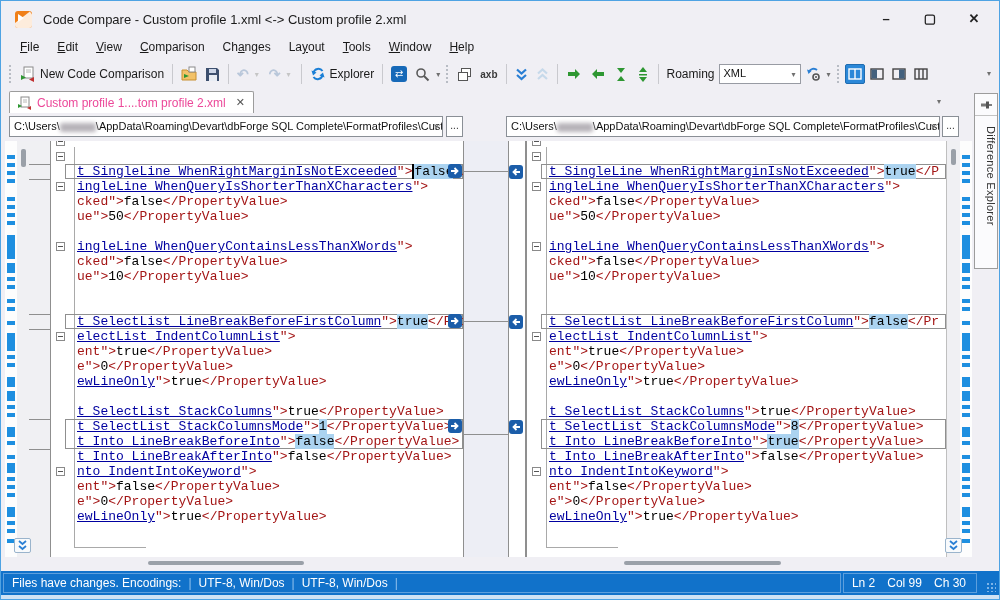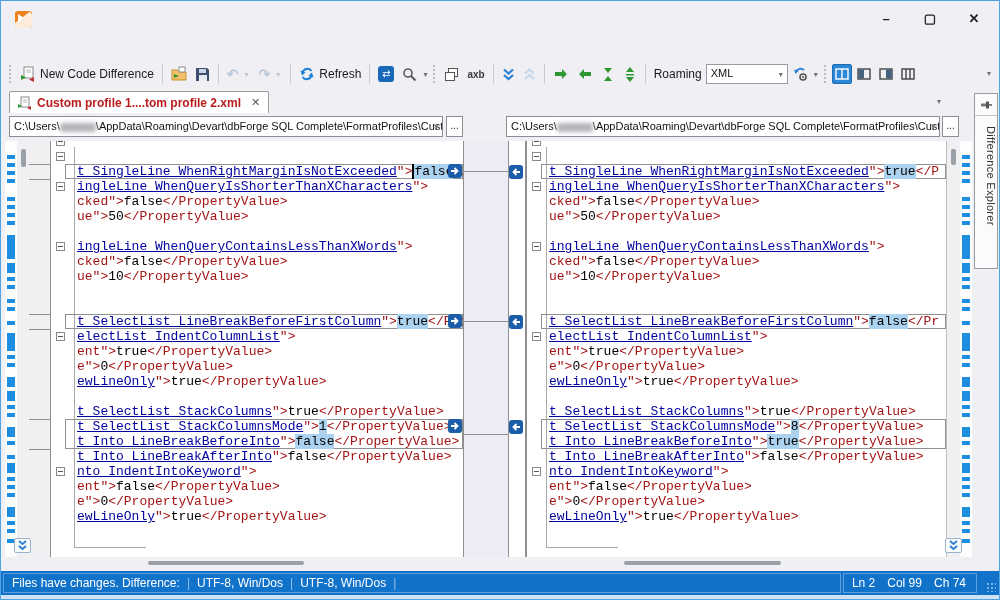--- a/index.html
+++ b/index.html
@@ -31,21 +31,21 @@
   .combo .cc { position:absolute; right:4px; top:5px; font-size:8px; color:#707070; }
   .lblue-sq { width:16px; height:16px; background:#1769b8; border-radius:3px; color:#fff; font-size:10px; line-height:16px; text-align:center; }
   .axb { font-size:10px; font-weight:bold; color:#3a3a3a; letter-spacing:0; }
   .layoutbtn { width:20px; height:20px; display:flex; align-items:center; justify-content:center; border:1px solid transparent; border-radius:2px; margin:0 1px; }
   .layoutbtn.sel { background:#2b88d8; border-color:#1f6cb0; }
   .tb-overflow { position:absolute; right:6px; top:10px; }
 
   
   .tabrow { position:absolute; top:88px; left:0; right:0; height:24px; }
   .tab { position:absolute; left:8px; top:2px; height:22px; background:#fff; border:1px solid #9c9c9c; border-bottom:none; border-radius:2px 2px 0 0; display:flex; align-items:center; padding:0 8px; gap:6px; }
-  .tab .tl { font-size:12px; font-weight:bold; color:#b91c1c; }
+  .tab .tl { font-size:12px; font-weight:normal; color:#ec4899; }
   .tab .tc { font-size:11px; color:#555; padding-left:4px; }
   .tabrow-caret { position:absolute; right:56px; top:8px; }
 
   
   .pathrow { position:absolute; top:112px; left:0; right:0; height:28px; }
   .pathfield { position:absolute; top:3px; height:21px; background:#fff; border:1px solid #8a8f96; font-size:11px; color:#111; padding:3px 16px 3px 4px; white-space:nowrap; overflow:hidden; }
   .pathfield .pc { position:absolute; right:3px; top:5px; font-size:8px; color:#6a6a6a; }
   .redacted { display:inline-block; width:36px; height:9px; background:#b6b2b8; border-radius:2px; filter:blur(2px); vertical-align:middle; }
   .browse { position:absolute; top:3px; width:17px; height:21px; background:#fff; border:1px solid #8a8f96; font-size:10px; color:#333; text-align:center; line-height:18px; }
 
@@ -106,39 +106,41 @@
                  background-image:radial-gradient(#7db4e8 1px, transparent 1.2px); background-size:4px 4px; }
   .botband { position:absolute; left:0; right:0; top:594px; height:5px; background:#cfe2f4; }
 </style>
 </head>
 <body>
 
 <div class="win">
 
   <div class="titlebar">
     <div class="appicon"></div>
+    <div class="title">Code Compare - Custom profile 1.xml &lt;-&gt; Custom profile 2.xml</div>
     <div class="winbtns">
       <span class="winbtn">–</span>
       <span class="winbtn">▢</span>
       <span class="winbtn">✕</span>
     </div>
   </div>
 
+  <div class="menubar"><span class="mi"><u>F</u>ile</span><span class="mi"><u>E</u>dit</span><span class="mi"><u>V</u>iew</span><span class="mi"><u>C</u>omparison</span><span class="mi">Ch<u>a</u>nges</span><span class="mi">La<u>y</u>out</span><span class="mi"><u>T</u>ools</span><span class="mi"><u>W</u>indow</span><span class="mi"><u>H</u>elp</span></div>
 
   <div class="toolbar">
     <span class="grip"></span>
     <span class="tbtn">
       <svg width="16" height="16">
           <rect x="4" y="1" width="9" height="11" fill="#fff" stroke="#8a8a8a"></rect>
           <line x1="6" y1="4" x2="11" y2="4" stroke="#b8b8b8"></line>
           <line x1="6" y1="6" x2="11" y2="6" stroke="#b8b8b8"></line>
           <polygon points="1,9 6,11.5 1,14" fill="#2e9732"></polygon>
           <polygon points="14,11 9,13.5 14,16" fill="#c03030"></polygon>
         </svg>
-      <span>New Code Difference</span>
+      <span>New Code Comparison</span>
     </span>
     <span class="tsep"></span>
     <span class="tbtn">
       <svg width="16" height="16">
           <path d="M1 4h5l2 2h7v8H1z" fill="#f3c268" stroke="#c89030"></path>
           <rect x="8" y="1" width="6" height="5" fill="#fff" stroke="#8a8a8a"></rect>
           <polygon points="3,8 8,10 3,12" fill="#2e9732"></polygon>
         </svg>
     </span>
     <span class="tbtn">
@@ -158,21 +160,21 @@
         <span class="caret dis">▾</span>
       </span>
     <span class="tsep"></span>
     <span class="tbtn">
       <svg width="16" height="16">
           <path d="M12.5 5A5 5 0 0 0 3.5 7" fill="none" stroke="#1b7fd6" stroke-width="2"></path>
           <polygon points="1.5,4.5 6.5,6.5 3,9.5" fill="#1b7fd6"></polygon>
           <path d="M3.5 11A5 5 0 0 0 12.5 9" fill="none" stroke="#1b7fd6" stroke-width="2"></path>
           <polygon points="14.5,11.5 9.5,9.5 13,6.5" fill="#1b7fd6"></polygon>
         </svg>
-      <span>Refresh</span>
+      <span>Explorer</span>
     </span>
     <span class="tsep"></span>
     <span class="tbtn">
         <span class="lblue-sq">⇄</span>
       </span>
     <span class="tbtn">
       <svg width="15" height="15">
           <circle cx="6" cy="6" r="4" fill="none" stroke="#5a5a5a" stroke-width="1.6"></circle>
           <line x1="9" y1="9" x2="13.5" y2="13.5" stroke="#5a5a5a" stroke-width="2"></line>
         </svg>
@@ -506,29 +508,29 @@
     </div>
   </div>
 
   <div class="hstrip">
     <div class="hthumb" style="left:147px;width:156px;"></div>
     <div class="hthumb" style="left:623px;width:157px;"></div>
   </div>
 
   <div class="statusbar">
     <div class="st-left">
-      <span>Files have changes. Difference:</span>
+      <span>Files have changes. Encodings:</span>
       <span class="st-sep">|</span>
       <span>UTF-8, Win/Dos</span>
       <span class="st-sep">|</span>
       <span>UTF-8, Win/Dos</span>
       <span class="st-sep">|</span>
     </div>
     <div class="st-right">
       <span>Ln 2</span>
       <span>Col 99</span>
-      <span>Ch 74</span>
+      <span>Ch 30</span>
     </div>
     <div class="grip-corner"></div>
   </div>
   <div class="botband"></div>
 
 </div>
 
 </body></html>

